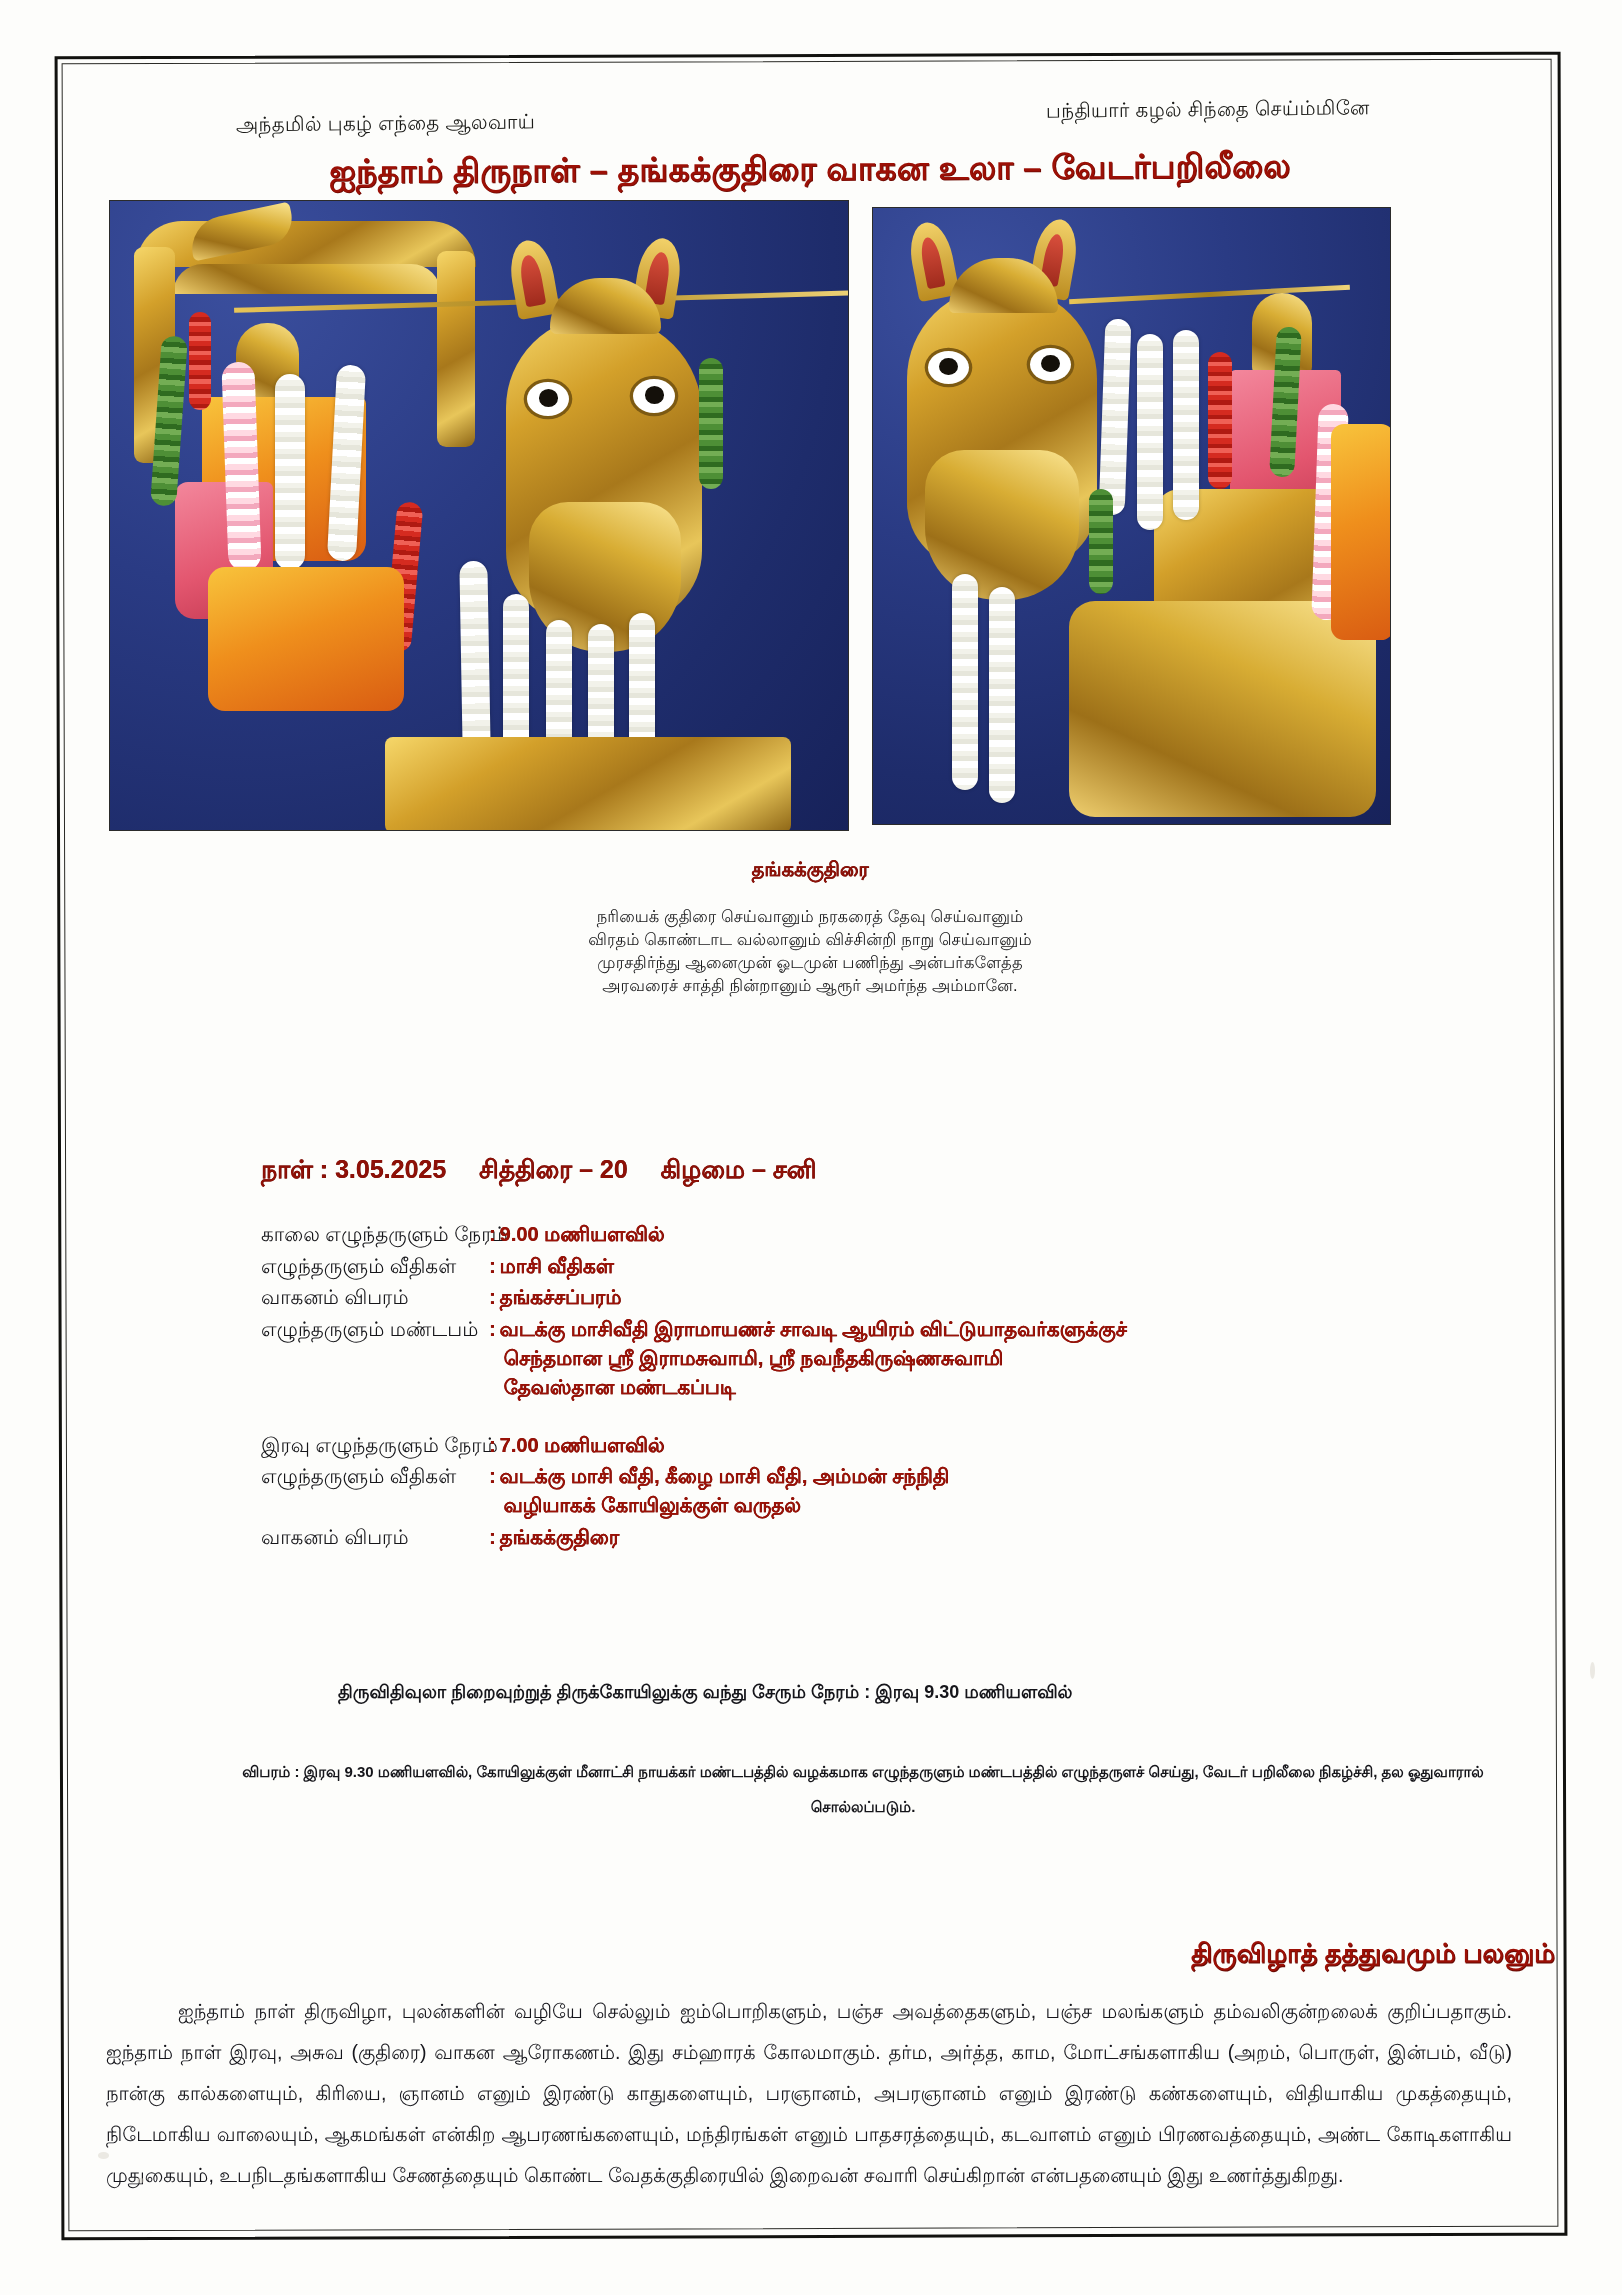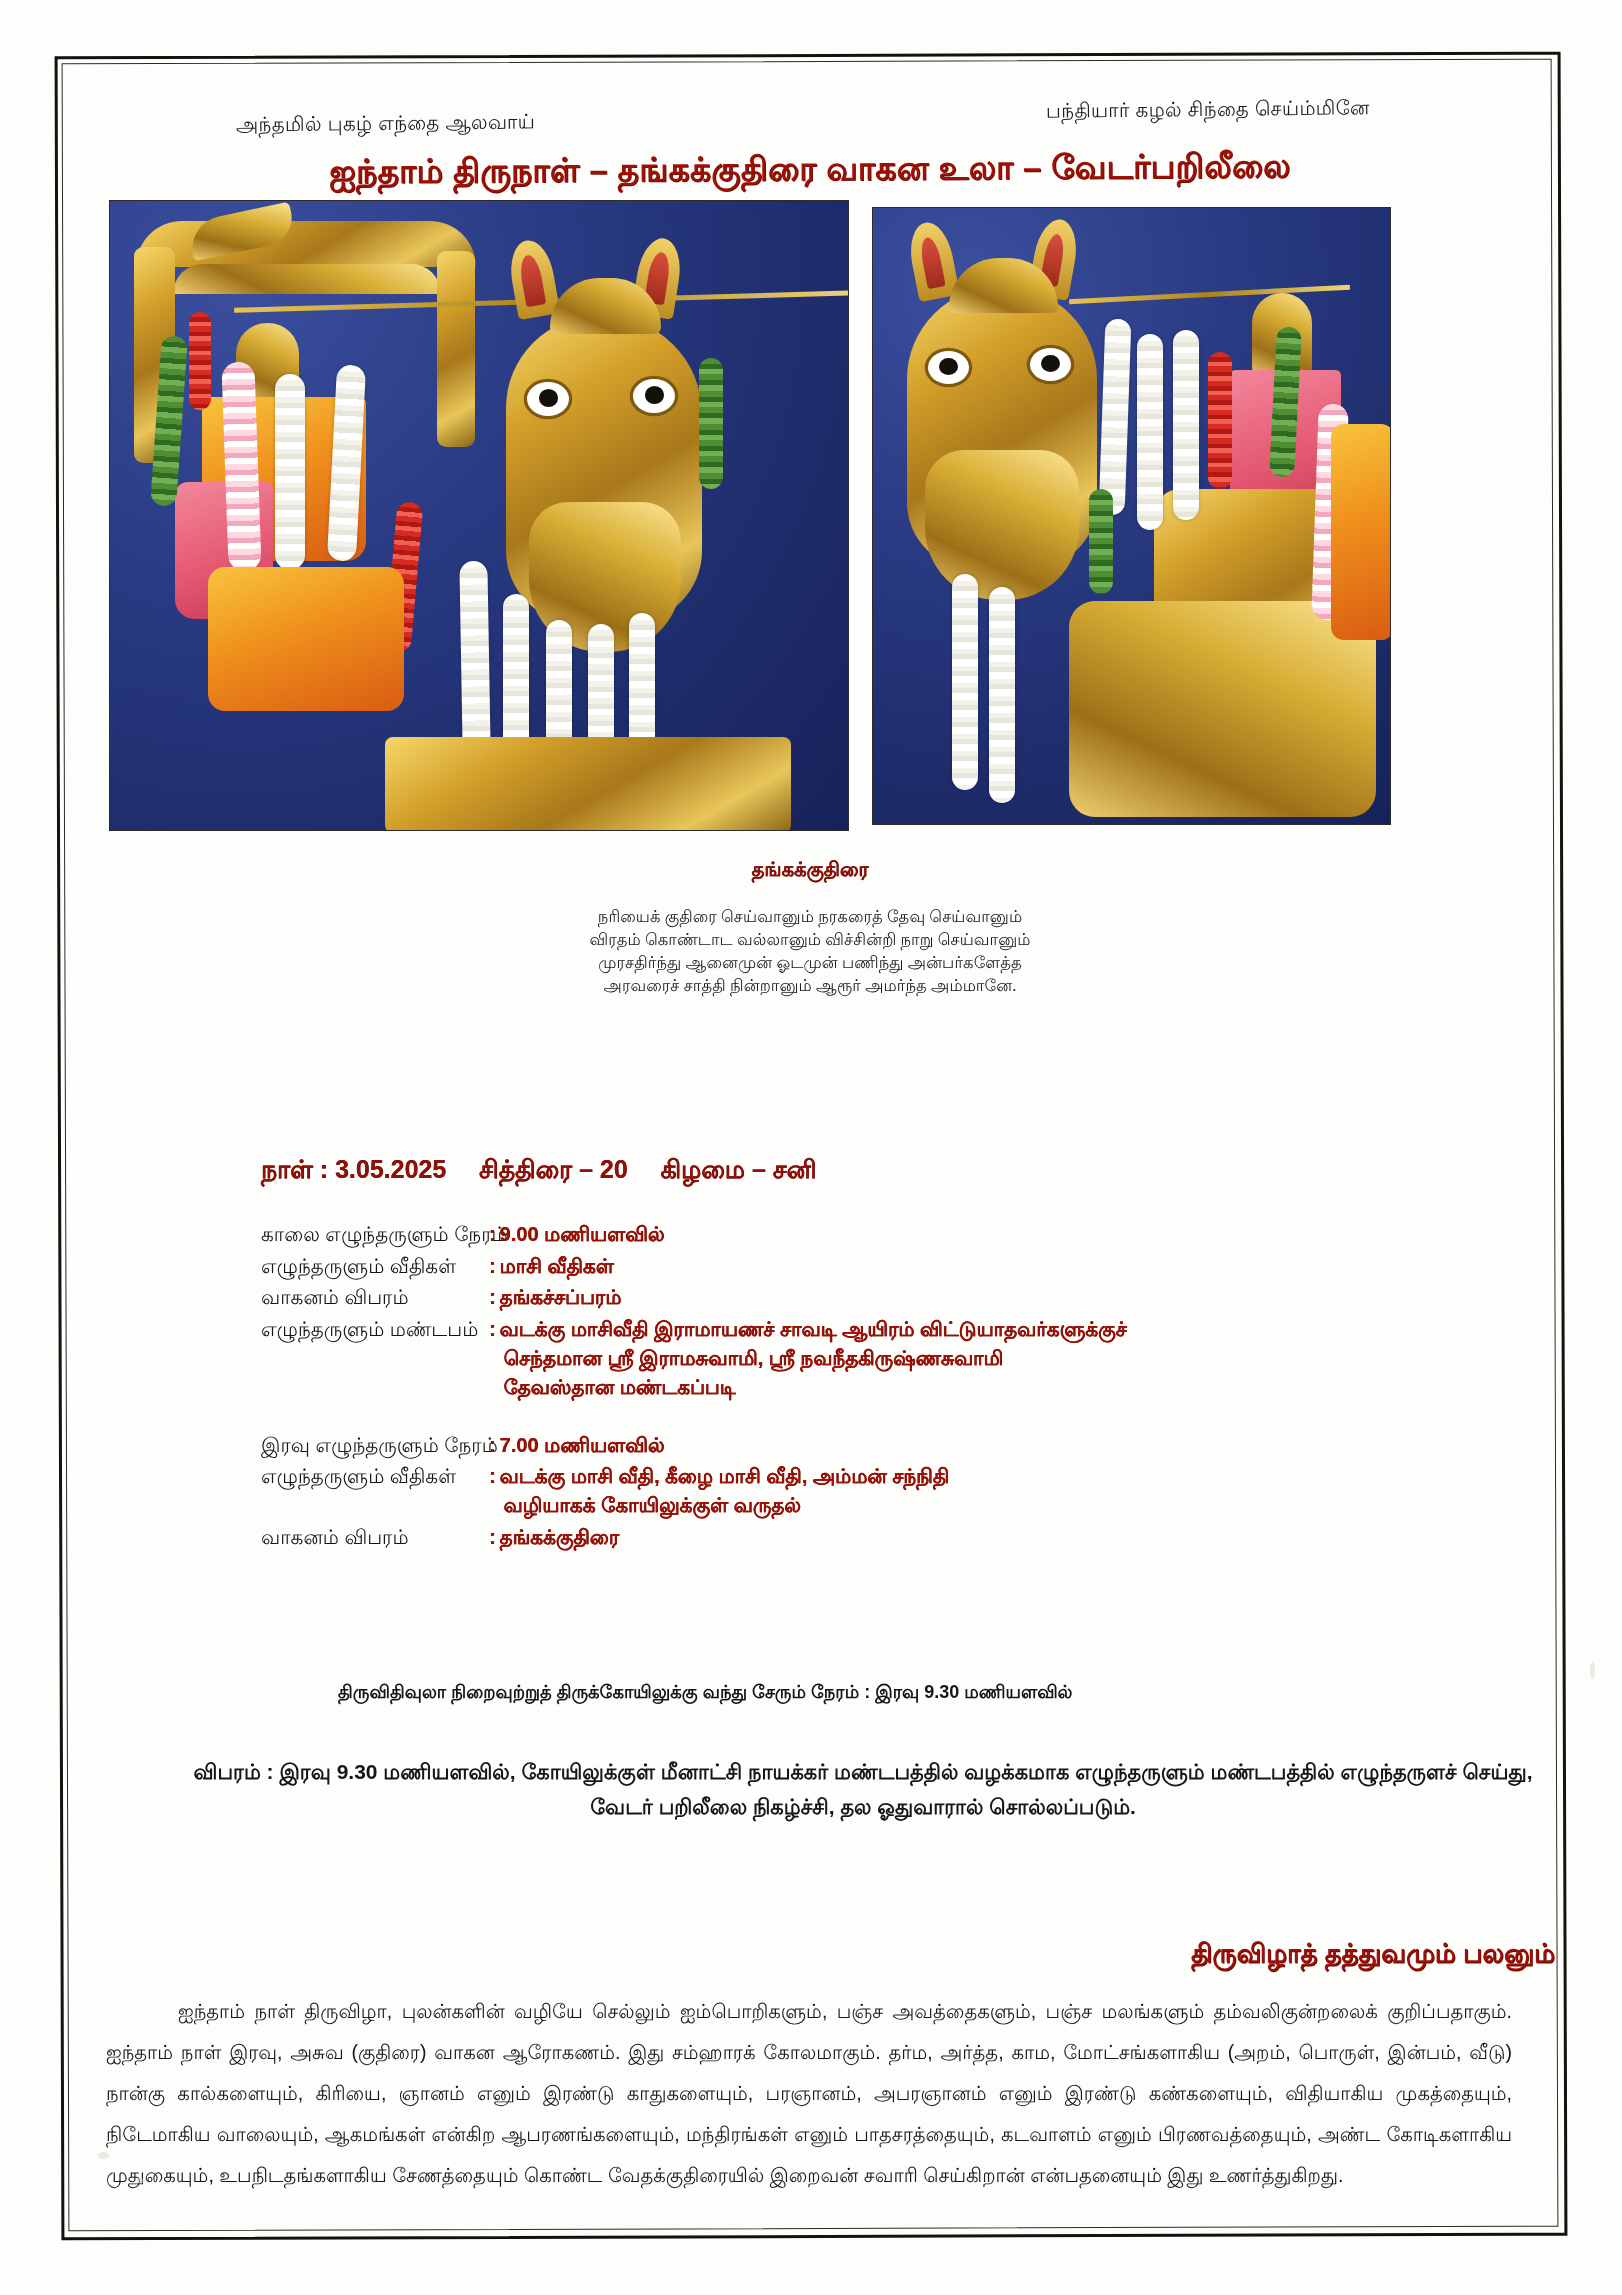--- a/index.html
+++ b/index.html
@@ -193,21 +193,20 @@
     top: 844px;
     width: 1490px;
     text-align: center;
   }
   .verse-line {
     font-size: 16.4px;
     line-height: 23px;
     color: #18181a;
     letter-spacing: 0.1px;
     white-space: nowrap;
-    font-family: Liberation Serif, serif;
   }
   .verse-attr {
     font-size: 16.4px;
     line-height: 26px;
     color: #18181a;
     padding-right: 314px;
     text-align: right;
   }
 
   
@@ -266,21 +265,21 @@
     color: #15151a;
     white-space: nowrap;
   }
 
   .detail-para {
     position: absolute;
     left: 124px;
     top: 1693px;
     width: 1348px;
     text-align: center;
-    font-size: 21px;
+    font-size: 15px;
     line-height: 35px;
     font-weight: bold;
     color: #15151a;
   }
 
   
   .section-title {
     position: absolute;
     left: 0;
     top: 1877px;

